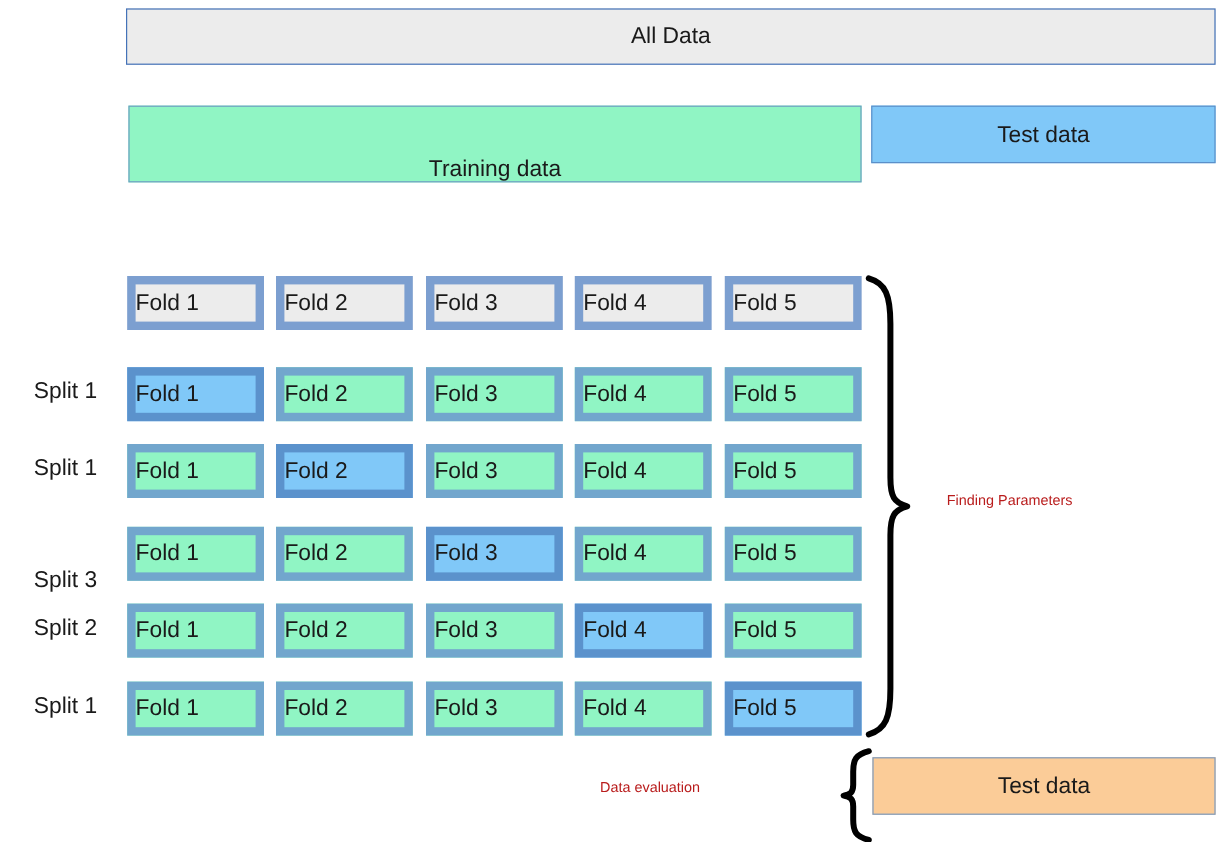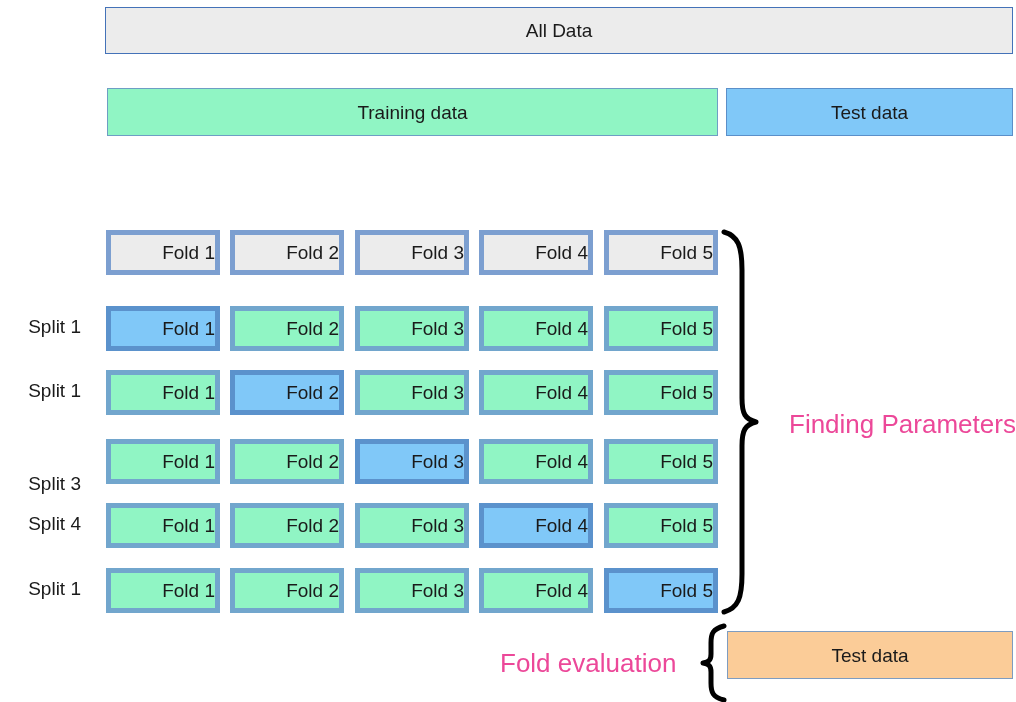--- a/index.html
+++ b/index.html
@@ -42,24 +42,24 @@
     background: #80c8f8;
     border-color: #5b8fc9;
   }
   .box.testfinal {
     background: #fbcc98;
     border-color: #7e9cc0;
   }
   .cell {
     position: absolute;
     box-sizing: border-box;
-    border: 5px solid #f97316;
+    border: 7px solid #f97316;
     display: flex;
     align-items: center;
-    justify-content: flex-end;
+    justify-content: flex-start;
     font-size: 19px;
     line-height: 1;
     white-space: nowrap;
     color: #1a1a1a;
   }
   .cell.neutral {
     background: #ececec;
     border-color: #7c9fd0;
   }
   .cell.train {
@@ -73,40 +73,40 @@
   .side-label {
     position: absolute;
     font-size: 19px;
     line-height: 1;
     color: #1a1a1a;
     text-align: right;
     white-space: nowrap;
   }
   .free-label {
     position: absolute;
-    font-size: 26px;
-    line-height: 1;
-    color: #ec4899;
+    font-size: 12px;
+    line-height: 1;
+    color: #b91c1c;
     white-space: nowrap;
   }
   .brace {
     position: absolute;
     overflow: visible;
   }
 </style>
 </head>
 <body>
 
 <div id="canvas">
 
   <div class="box alldata" style="left:105px; top:7px; width:908px; height:47px;">
     <span>All Data</span>
   </div>
 
-  <div class="box train" style="left:107px; top:88px; width:611px; height:48px;">
+  <div class="box train" style="left:107px; top:88px; width:611px; height:64px;align-items:flex-end;">
     <span>Training data</span>
   </div>
   <div class="box test" style="left:726px; top:88px; width:287px; height:48px;">
     <span>Test data</span>
   </div>
 
   <div class="cell neutral" style="left:106px; top:230px; width:114px; height:45px;">
     <span>Fold 1</span>
   </div>
   <div class="cell neutral" style="left:230px; top:230px; width:114px; height:45px;">
@@ -166,21 +166,21 @@
   <div class="cell test" style="left:355px; top:439px; width:114px; height:45px;">
     <span>Fold 3</span>
   </div>
   <div class="cell train" style="left:479px; top:439px; width:114px; height:45px;">
     <span>Fold 4</span>
   </div>
   <div class="cell train" style="left:604px; top:439px; width:114px; height:45px;">
     <span>Fold 5</span>
   </div>
 
-  <div class="side-label" style="left:0px; top:514px; width:81px;">Split 4</div>
+  <div class="side-label" style="left:0px; top:514px; width:81px;">Split 2</div>
   <div class="cell train" style="left:106px; top:503px; width:114px; height:45px;">
     <span>Fold 1</span>
   </div>
   <div class="cell train" style="left:230px; top:503px; width:114px; height:45px;">
     <span>Fold 2</span>
   </div>
   <div class="cell train" style="left:355px; top:503px; width:114px; height:45px;">
     <span>Fold 3</span>
   </div>
   <div class="cell test" style="left:479px; top:503px; width:114px; height:45px;">
@@ -212,21 +212,21 @@
              C 20 10, 24 20, 24 44
              L 24 172
              C 24 188, 27 193, 38 196
              C 27 199, 24 204, 24 220
              L 24 348
              C 24 372, 20 382, 6 386" fill="none" stroke="#000000" stroke-width="5" stroke-linecap="round" stroke-linejoin="round"></path>
   </svg>
 
   <div class="free-label" style="left:789px; top:411px;">Finding Parameters</div>
 
-  <div class="free-label" style="left:500px; top:650px;">Fold evaluation</div>
+  <div class="free-label" style="left:500px; top:650px;">Data evaluation</div>
 
   <svg class="brace" style="left:700px; top:622px;" width="30" height="80" viewBox="0 0 30 80">
     <path d="M 24 4
              C 13 7, 11 11, 11 21
              L 11 32
              C 11 38, 9 40, 3 41
              C 9 42, 11 44, 11 50
              L 11 61
              C 11 71, 13 75, 24 78" fill="none" stroke="#000000" stroke-width="5" stroke-linecap="round" stroke-linejoin="round"></path>
   </svg>

